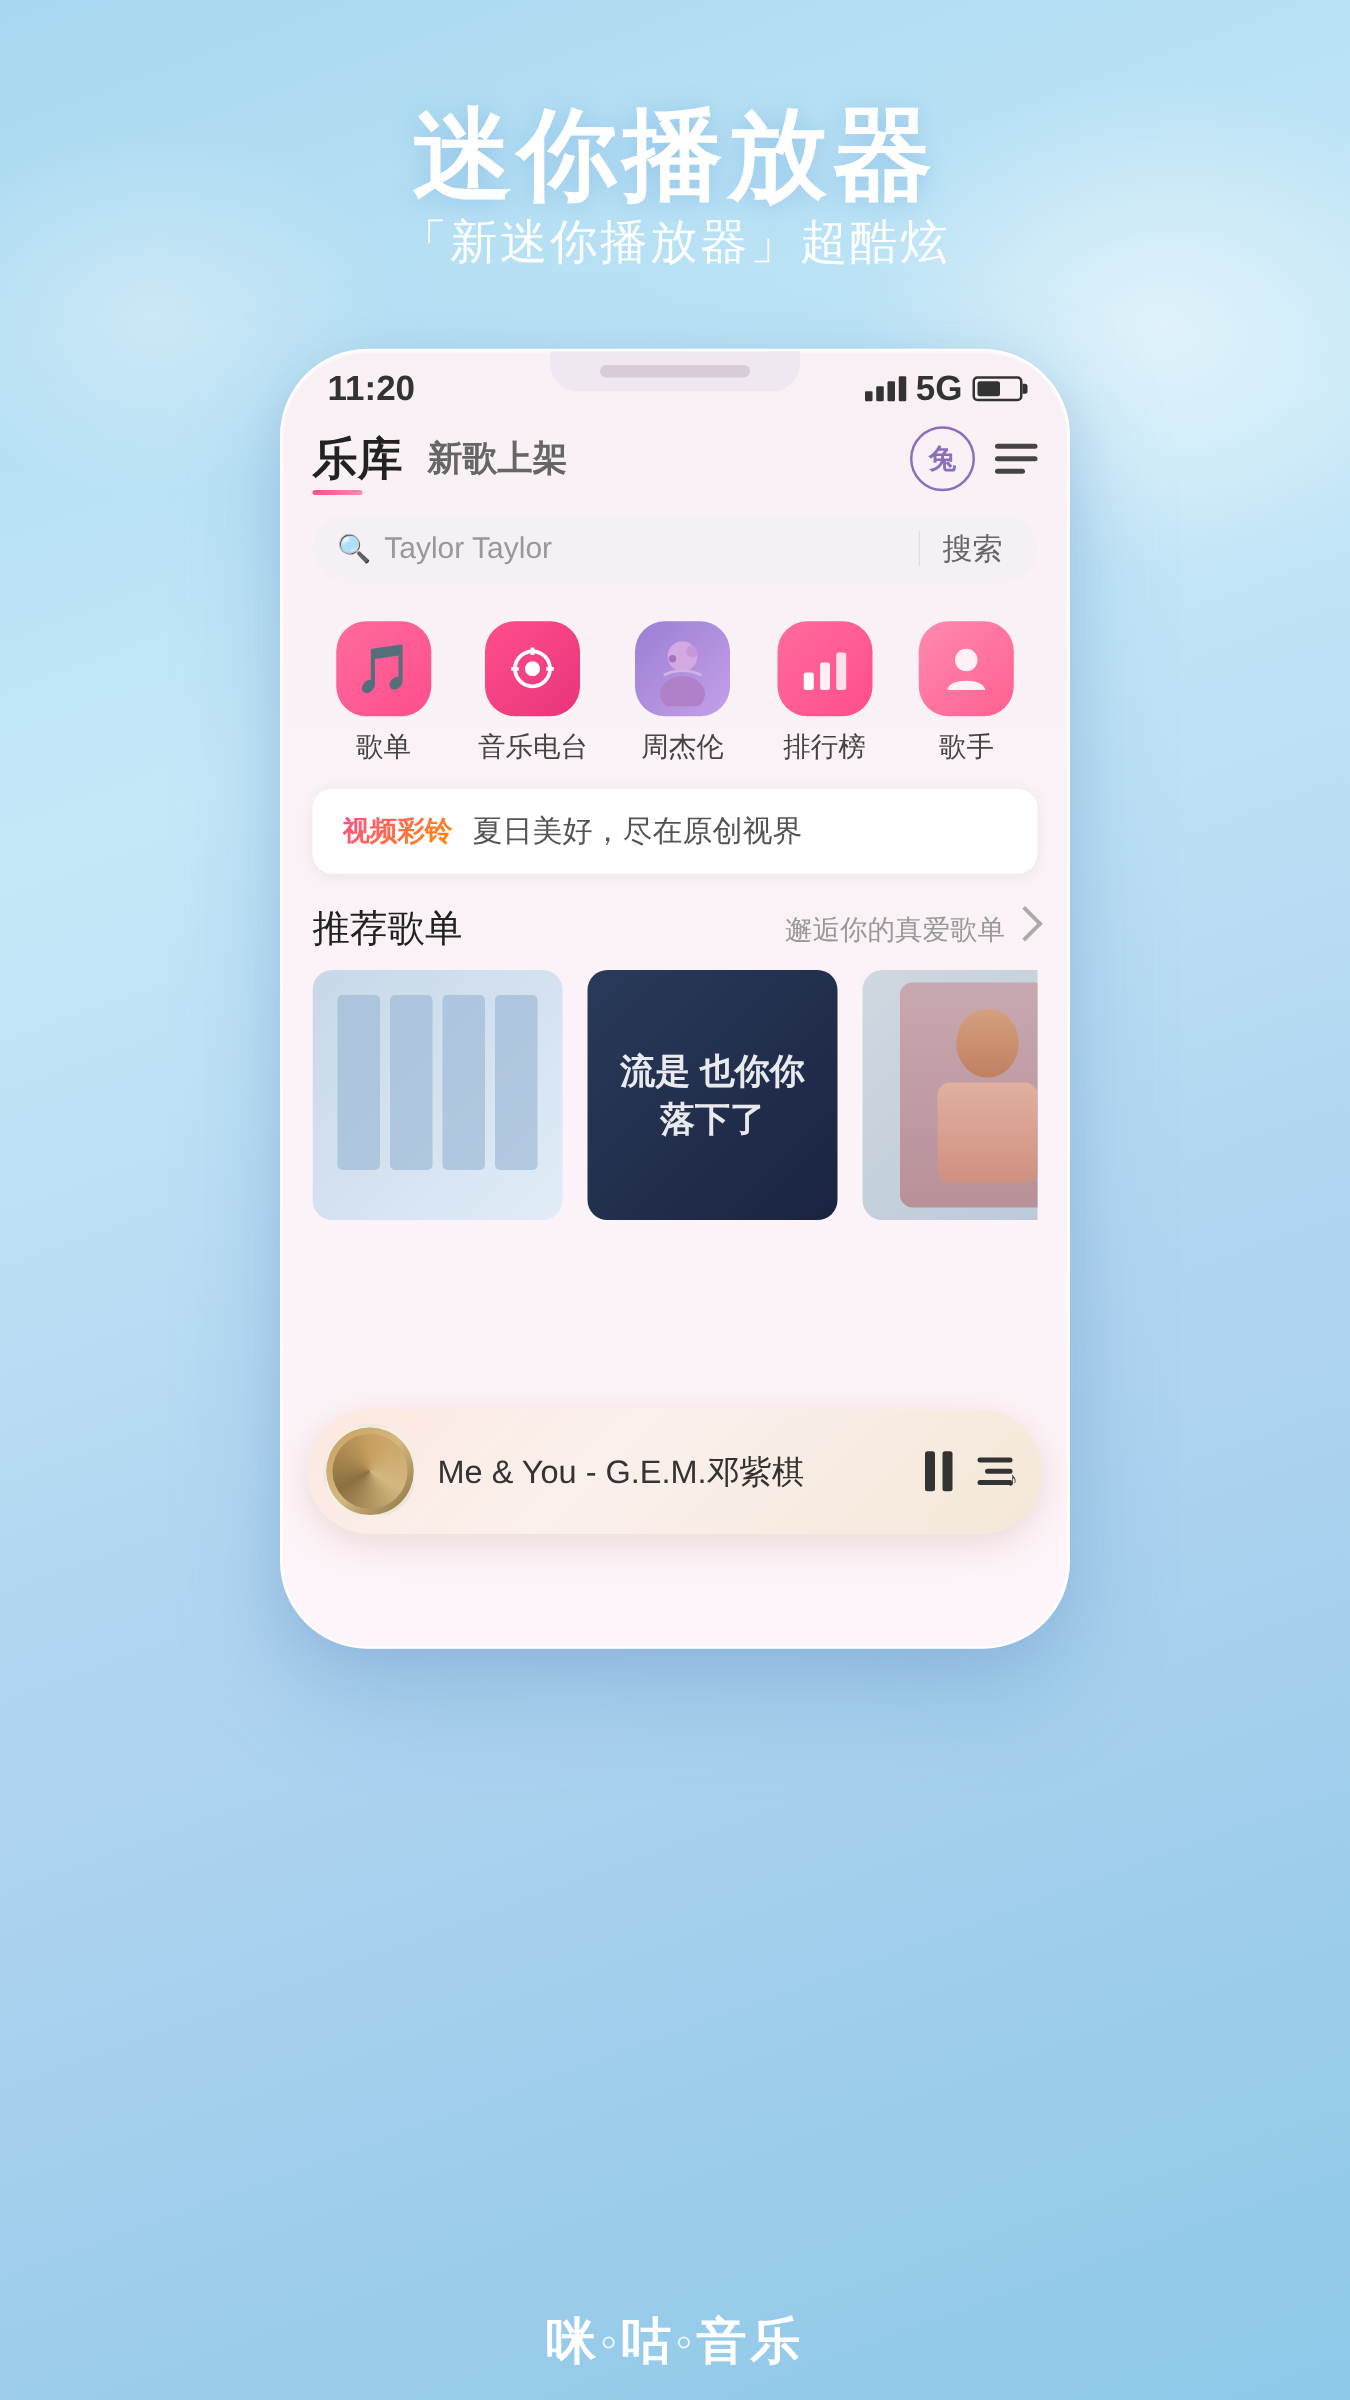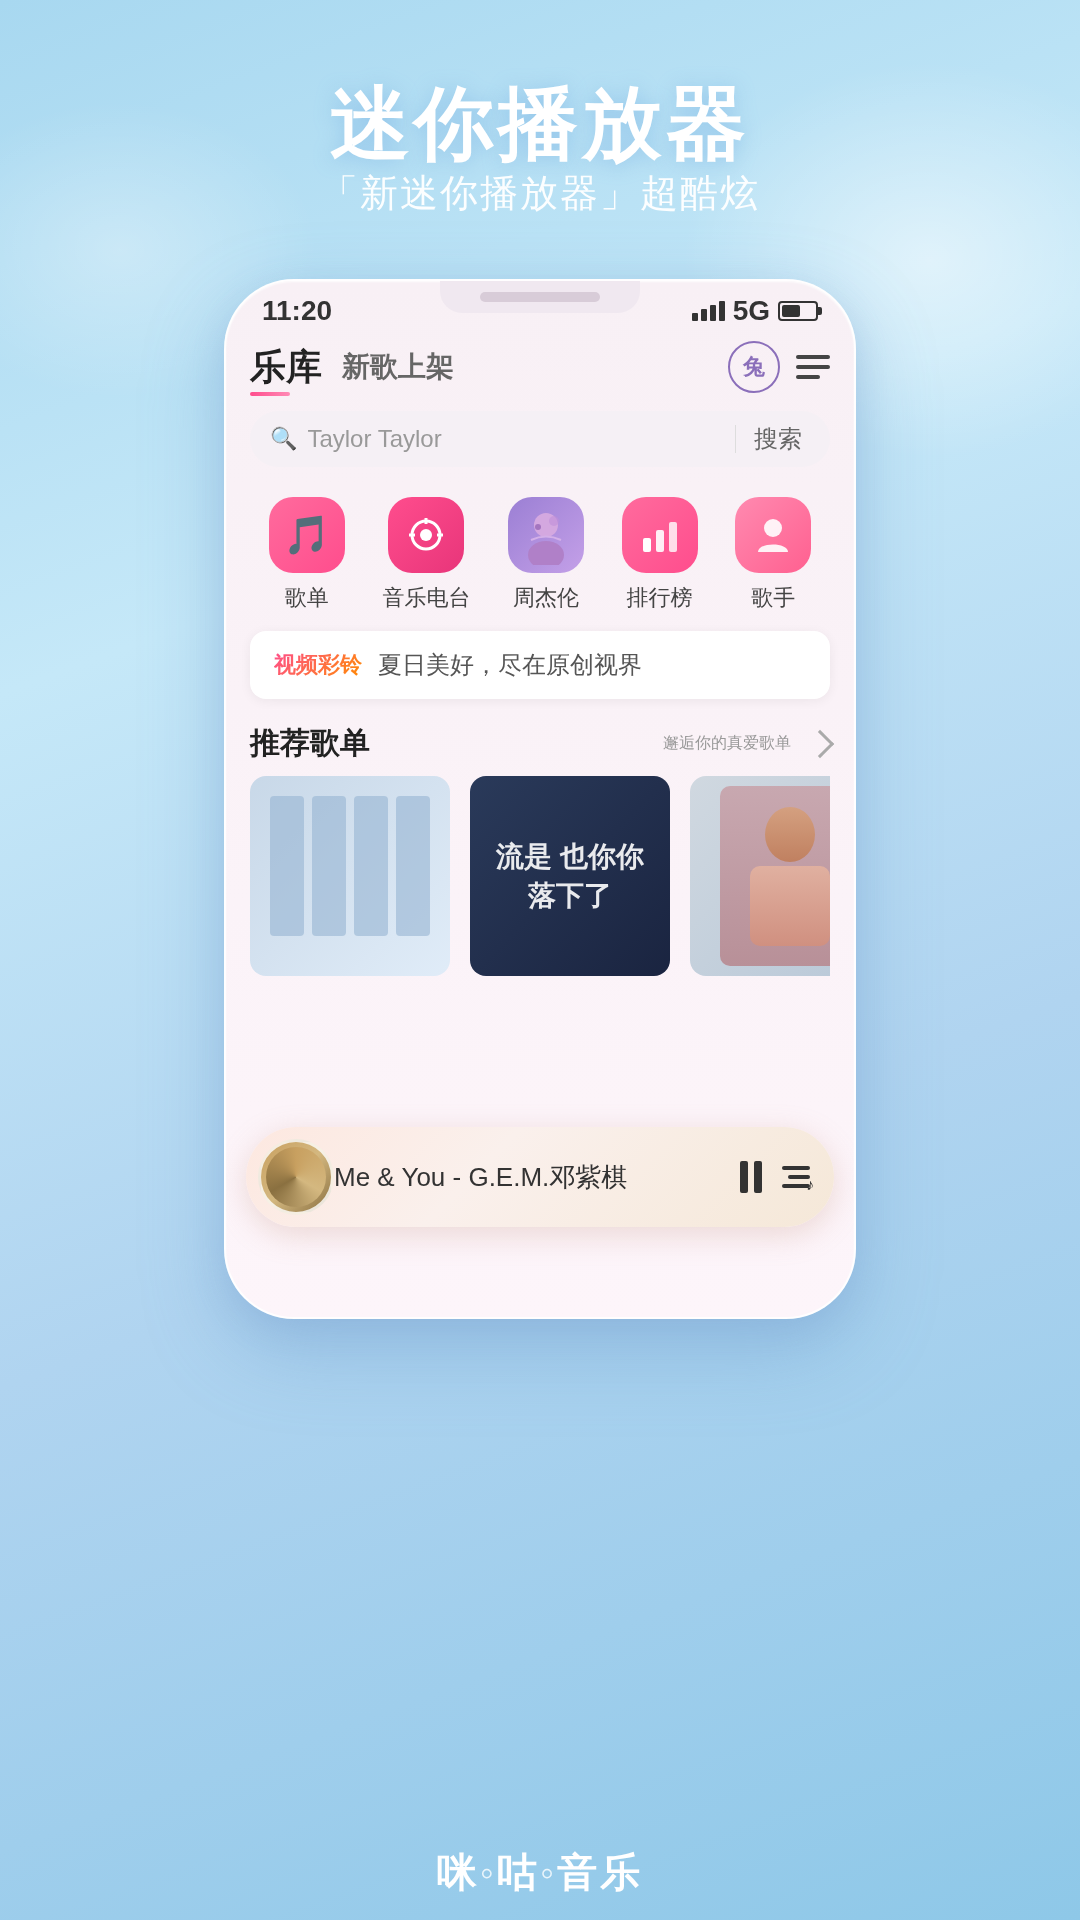--- a/index.html
+++ b/index.html
@@ -454,29 +454,28 @@
 
     
     .section-header {
       display: flex;
       align-items: center;
       justify-content: space-between;
       padding: 16px 0 12px;
     }
     .section-title {
       font-size: 30px;
-      font-weight: 700;
+      font-weight: 400;
       color: #222;
     }
     .section-more {
       display: flex;
-      align-items: center;
-      gap: 19px;
+      gap: 6px;
       color: #999;
-      font-size: 16px;
+      font-size: 22px;
     }
     .chevron-right {
       width: 20px;
       height: 20px;
       border-right: 3px solid #aaa;
       border-bottom: 3px solid #aaa;
       transform: rotate(-45deg);
       display: inline-block;
     }
 
@@ -568,20 +567,21 @@
       position: absolute;
       bottom: 90px;
       left: 20px;
       right: 20px;
       height: 100px;
       background: linear-gradient(135deg, #fde8e0 0%, #faf0ec 40%, #f5e8d8 100%);
       border-radius: 50px;
       display: flex;
       align-items: center;
       padding: 12px 24px 12px 12px;
+      gap: 16px;
       box-shadow: 0 8px 30px rgba(200,150,130,0.3);
       z-index: 20;
     }
     .mini-album-art {
       width: 76px;
       height: 76px;
       border-radius: 50%;
       background: linear-gradient(135deg, #c8a060 0%, #d4b880 50%, #8a7040 100%);
       flex-shrink: 0;
       display: flex;

